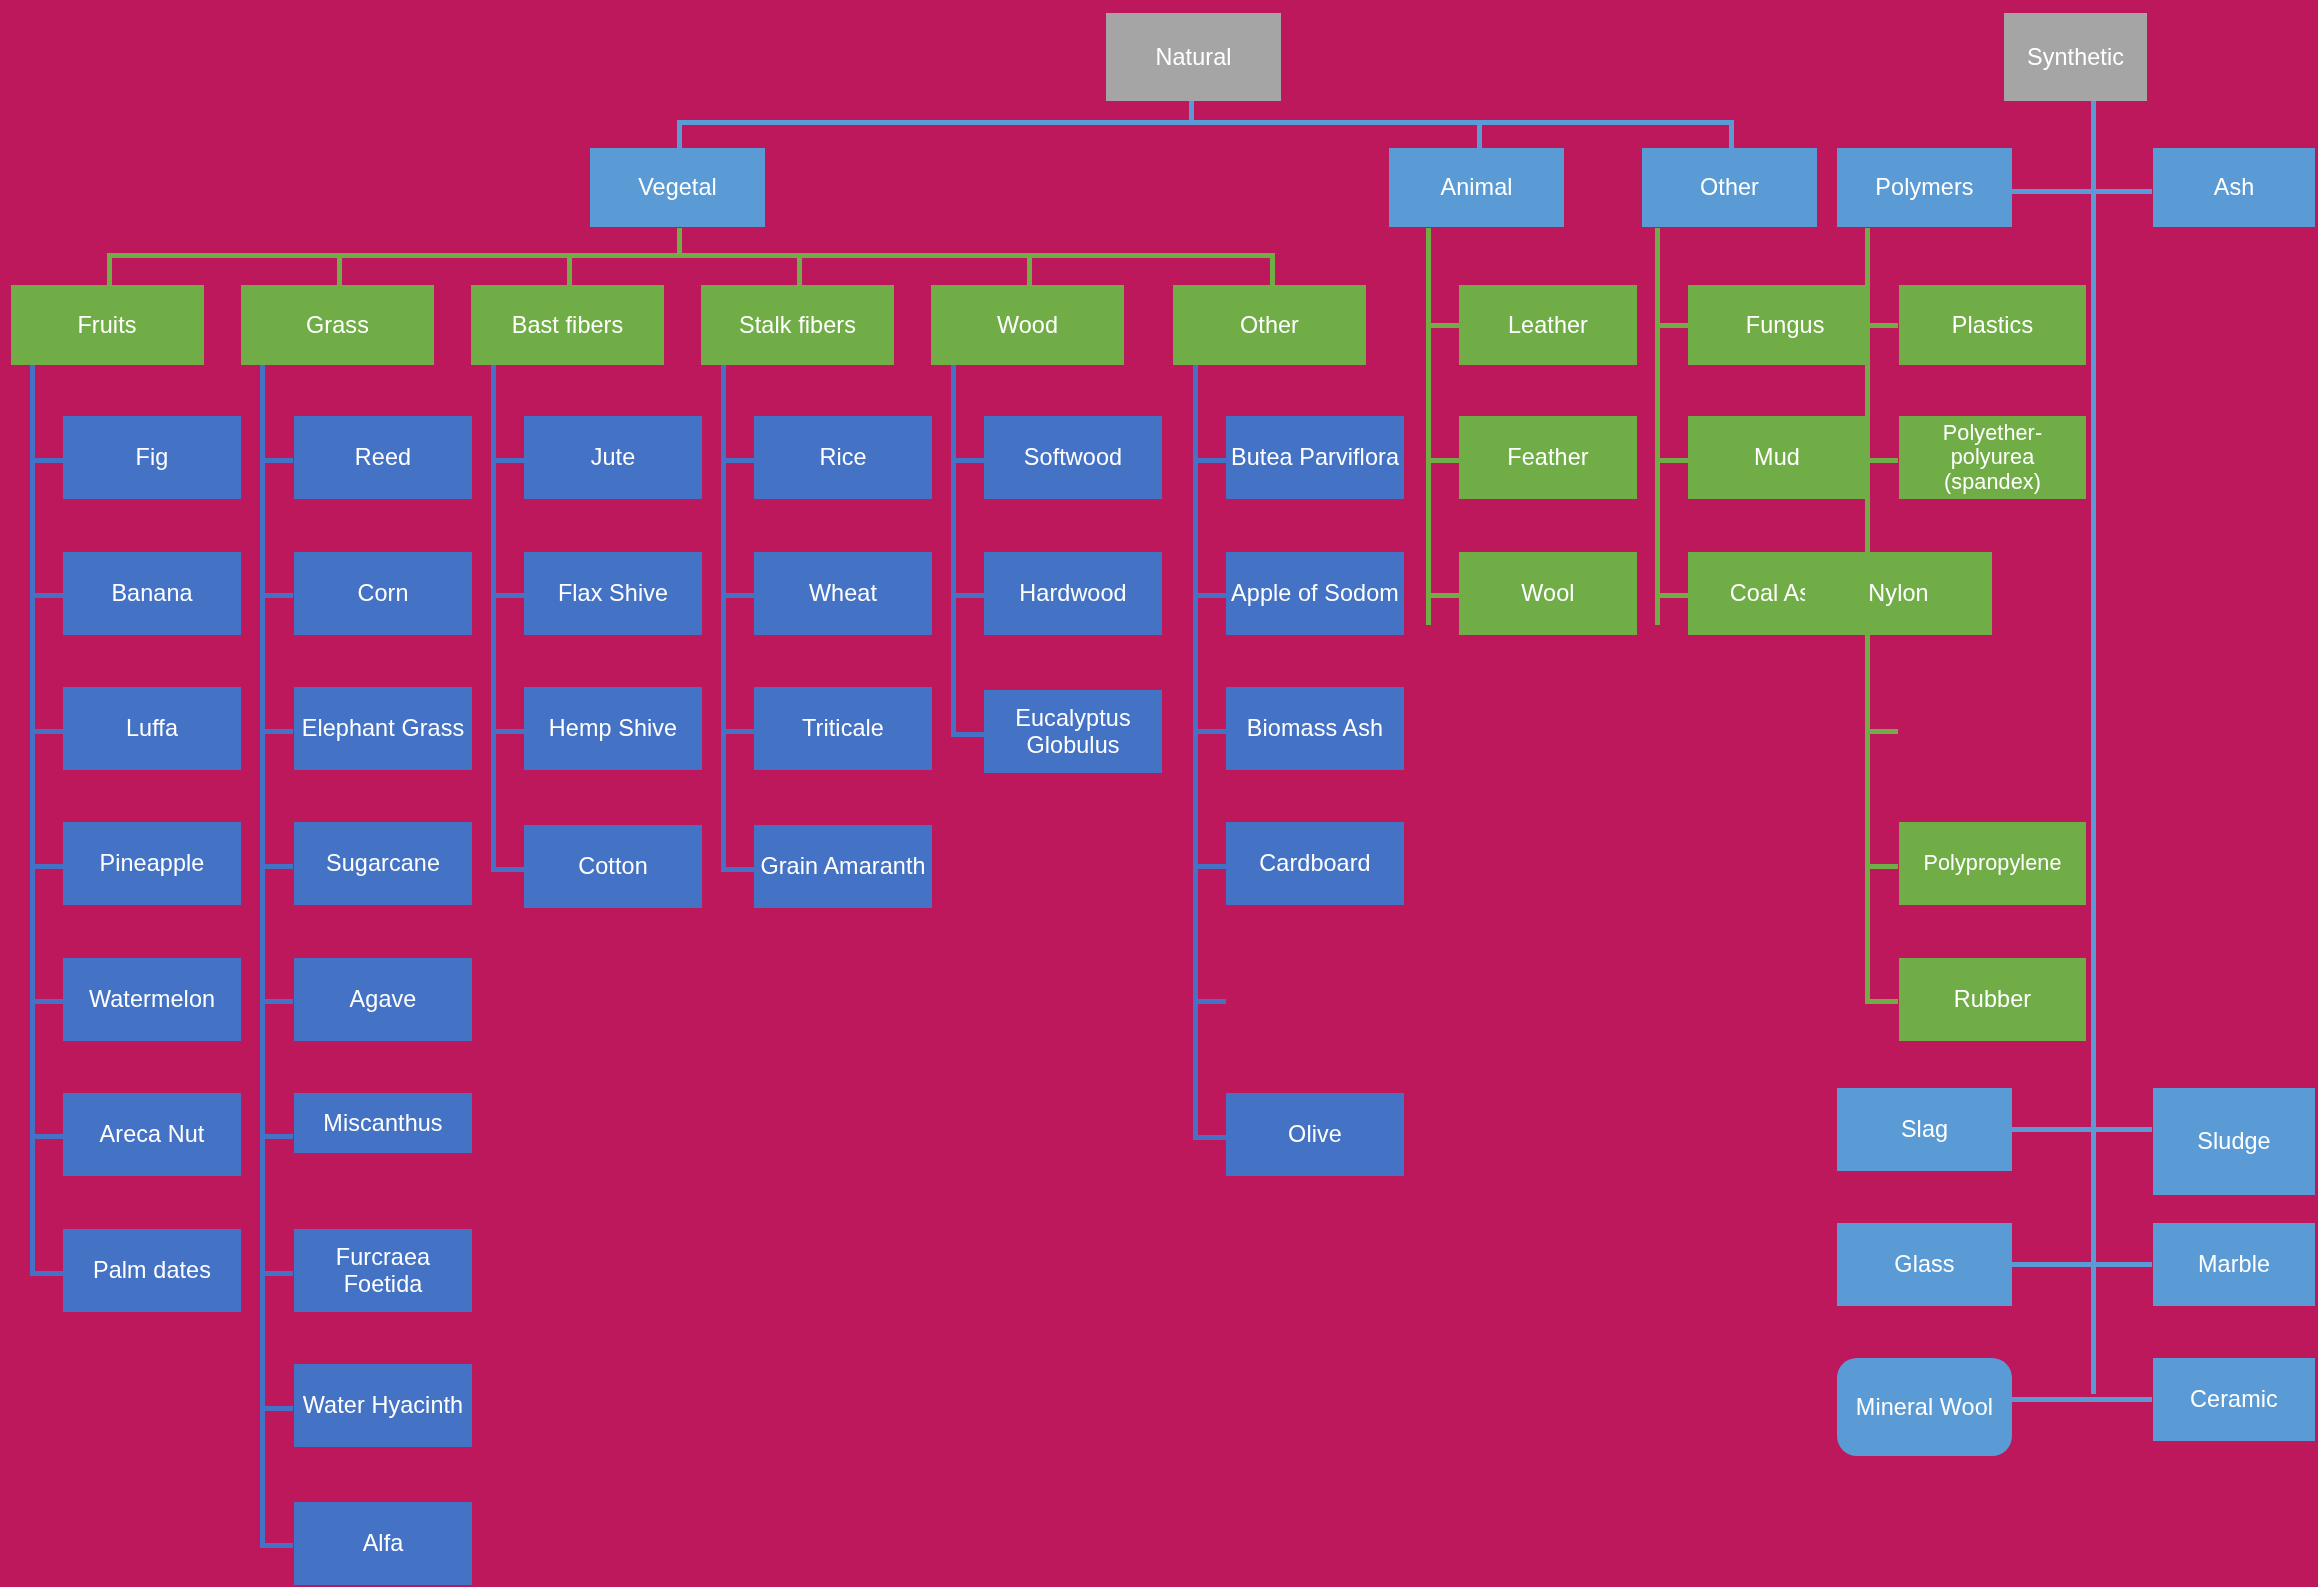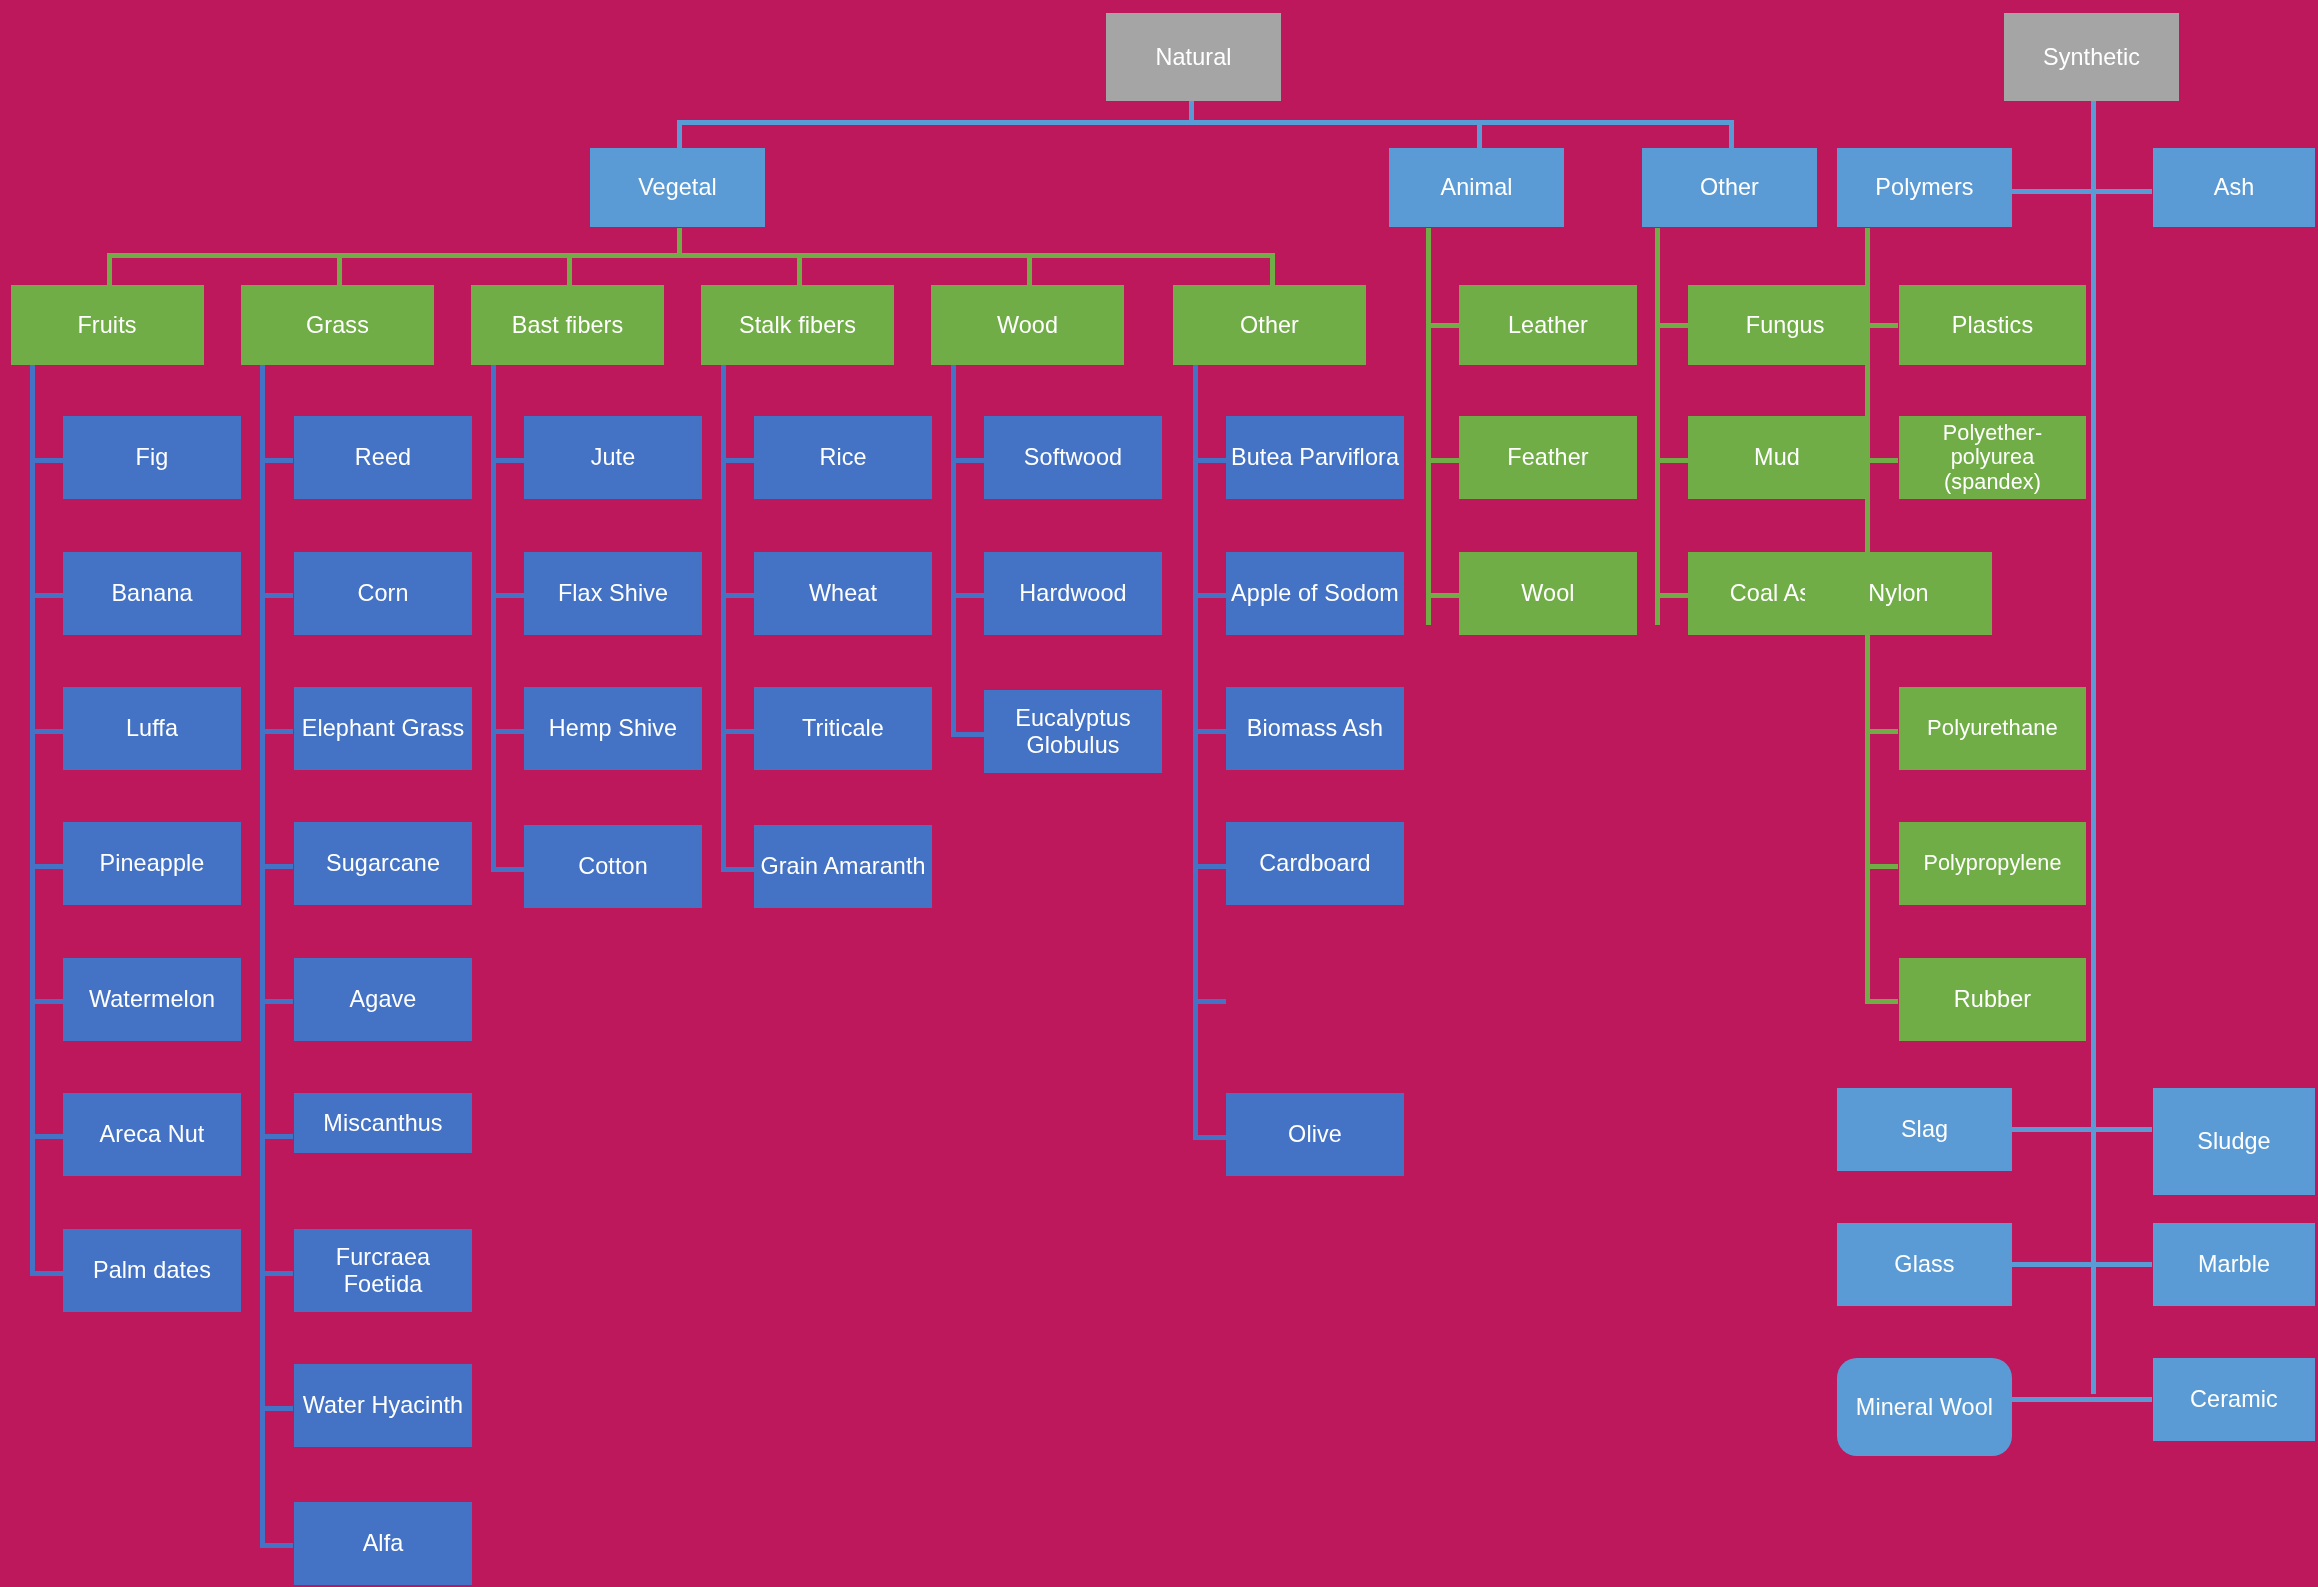--- a/index.html
+++ b/index.html
@@ -110,21 +110,21 @@
   <div class="edge e-green" style="left:1865px;top:323px;width:33px;height:5.3px;"></div>
   <div class="edge e-green" style="left:1865px;top:458px;width:33px;height:5.3px;"></div>
   <div class="edge e-green" style="left:1865px;top:593px;width:33px;height:5.3px;"></div>
   <div class="edge e-green" style="left:1865px;top:729px;width:33px;height:5.3px;"></div>
   <div class="edge e-green" style="left:1865px;top:864px;width:33px;height:5.3px;"></div>
   <div class="edge e-green" style="left:1865px;top:999px;width:33px;height:5.3px;"></div>
 
   <div class="node c-gray" style="left:1106px;top:13px;width:175px;height:88px;">
     <span class="lbl">Natural</span>
   </div>
-  <div class="node c-gray" style="left:2004px;top:13px;width:175px;height:88px;">
+  <div class="node c-gray" style="left:2004px;top:13px;width:143px;height:88px;">
     <span class="lbl">Synthetic</span>
   </div>
 
   <div class="node c-lblue" style="left:590px;top:148px;width:175px;height:79px;">
     <span class="lbl">Vegetal</span>
   </div>
   <div class="node c-lblue" style="left:1389px;top:148px;width:175px;height:79px;">
     <span class="lbl">Animal</span>
   </div>
   <div class="node c-lblue" style="left:1642px;top:148px;width:175px;height:79px;">
@@ -280,23 +280,20 @@
 
   <div class="node c-green" style="left:1899px;top:285px;width:187px;height:80px;">
     <span class="lbl">Plastics</span>
   </div>
   <div class="node c-green" style="left:1899px;top:416px;width:187px;height:83px;font-size:21.6px;">
     <span class="lbl">Polyether-polyurea (spandex)</span>
   </div>
   <div class="node c-green" style="left:1805px;top:552px;width:187px;height:83px;">
     <span class="lbl">Nylon</span>
   </div>
-  <div class="node c-green" style="left:1899px;top:687px;width:187px;height:83px;font-size:22px;">
-    <span class="lbl">Polyurethane</span>
-  </div>
   <div class="node c-green" style="left:1899px;top:822px;width:187px;height:83px;font-size:21.6px;">
     <span class="lbl">Polypropylene</span>
   </div>
   <div class="node c-green" style="left:1899px;top:958px;width:187px;height:83px;">
     <span class="lbl">Rubber</span>
   </div>
 
   <div class="node c-lblue" style="left:1837px;top:1088px;width:175px;height:83px;">
     <span class="lbl">Slag</span>
   </div>

